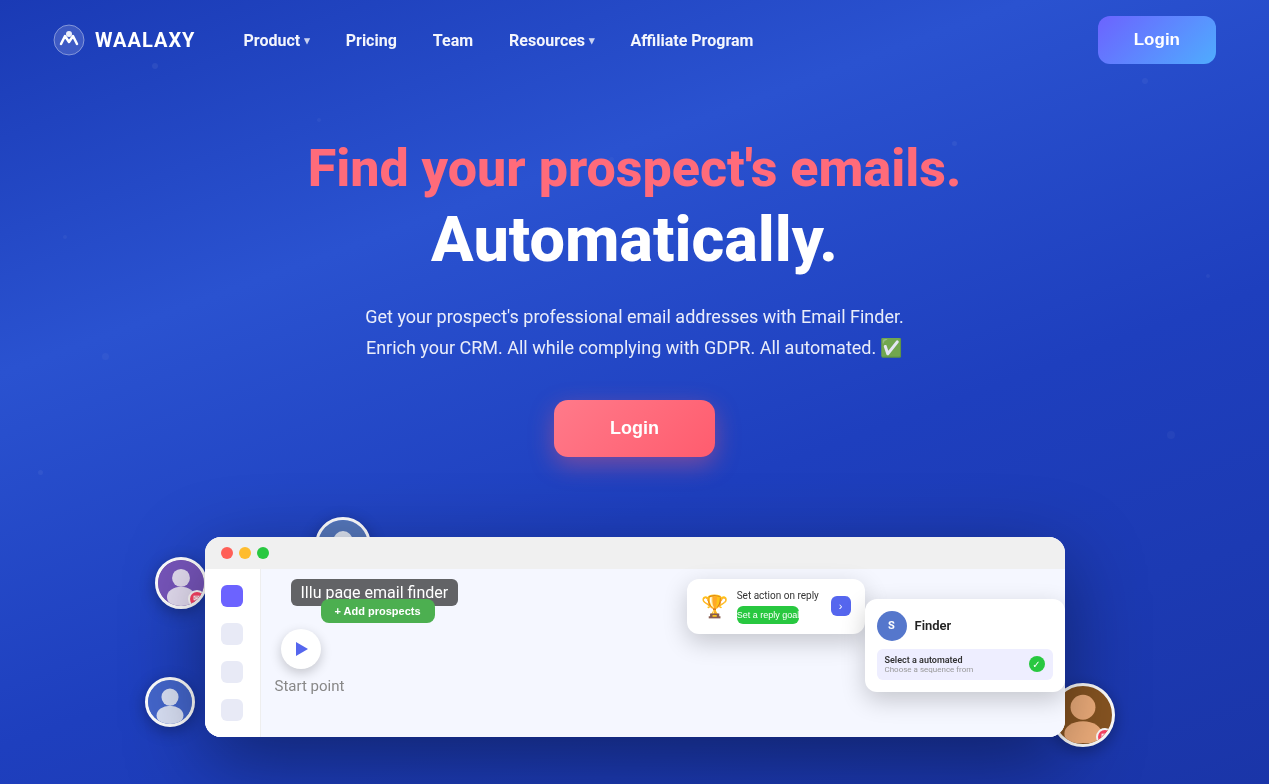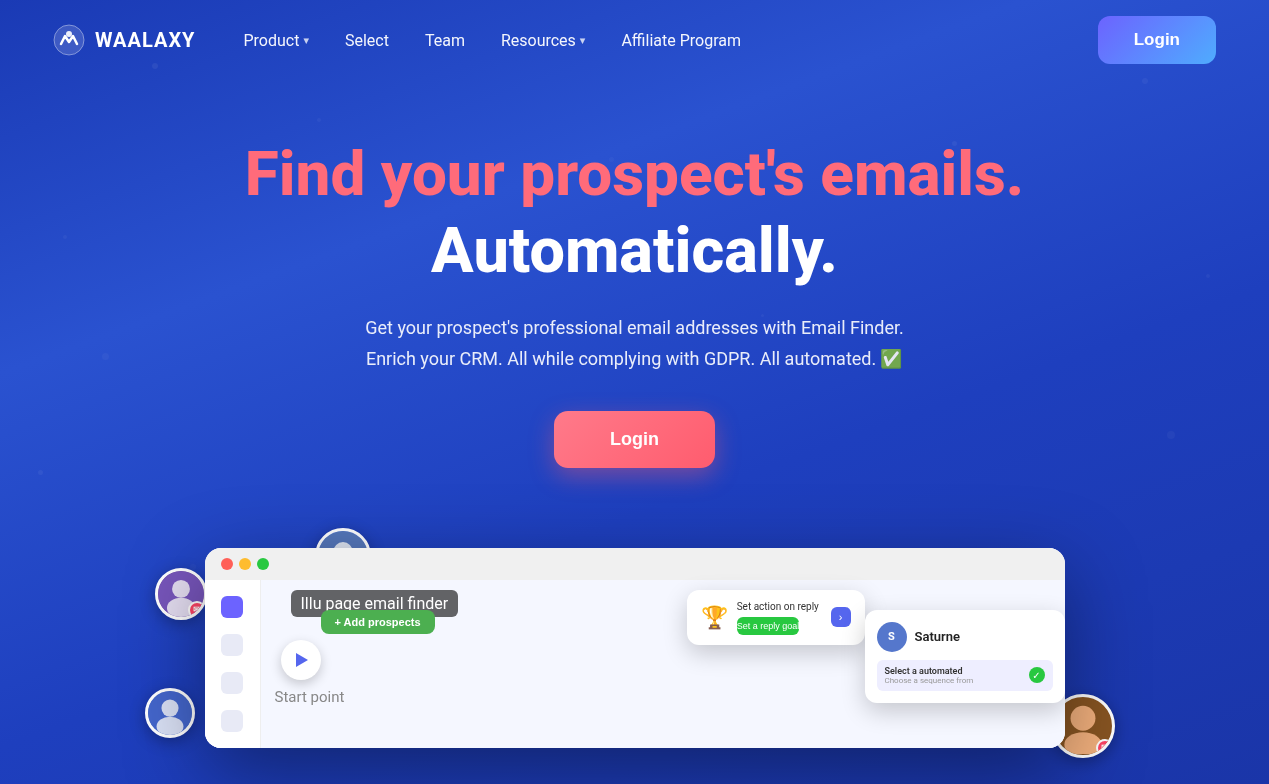--- a/index.html
+++ b/index.html
@@ -75,21 +75,21 @@
       display: flex;
       align-items: center;
       gap: 36px;
       list-style: none;
     }
 
     .nav-links li a {
       color: #fff;
       text-decoration: none;
       font-size: 16px;
-      font-weight: 400;
+      font-weight: 700;
       display: flex;
       align-items: center;
       gap: 4px;
       opacity: 0.95;
       text-align: center;
     }
 
     .nav-links li a .chevron {
       font-size: 11px;
       opacity: 0.8;
@@ -108,21 +108,21 @@
     }
 
     
     .hero {
       text-align: center;
       padding: 60px 20px 40px;
     }
 
     .hero-title-pink {
       color: #ff6b7a;
-      font-size: 62px;
+      font-size: 52px;
       font-weight: 800;
       line-height: 1.1;
       margin-bottom: 8px;
     }
 
     .hero-title-white {
       color: #fff;
       font-size: 63px;
       font-weight: 800;
       line-height: 1.1;
@@ -431,21 +431,21 @@
 
       <ul class="nav-links">
         <li>
           <a href="#">
             <span>Product</span>
             <span class="chevron">▾</span>
           </a>
         </li>
         <li>
           <a href="#">
-            <span>Select</span>
+            <span>Pricing</span>
           </a>
         </li>
         <li>
           <a href="#">
             <span>Team</span>
           </a>
         </li>
         <li>
           <a href="#">
             <span>Resources</span>
@@ -552,21 +552,21 @@
             <div>
               <div class="floating-card-text">Set action on reply</div>
               <button class="set-reply-btn">Set a reply goal</button>
             </div>
             <button style="background:#5566ee;color:#fff;border:none;border-radius:6px;padding:4px 8px;font-size:11px;cursor:pointer;margin-left:4px;">›</button>
           </div>
 
           <div class="saturne-card">
             <div class="saturne-header">
               <div class="saturne-avatar">S</div>
-              <span class="saturne-name">Saturne</span>
+              <span class="saturne-name">Finder</span>
             </div>
             <div class="saturne-option">
               <div>
                 <div style="font-weight:600;font-size:9px;color:#333;">Select a automated</div>
                 <div style="font-size:8px;color:#999;">Choose a sequence from</div>
               </div>
               <div class="check-green">✓</div>
             </div>
           </div>
 

